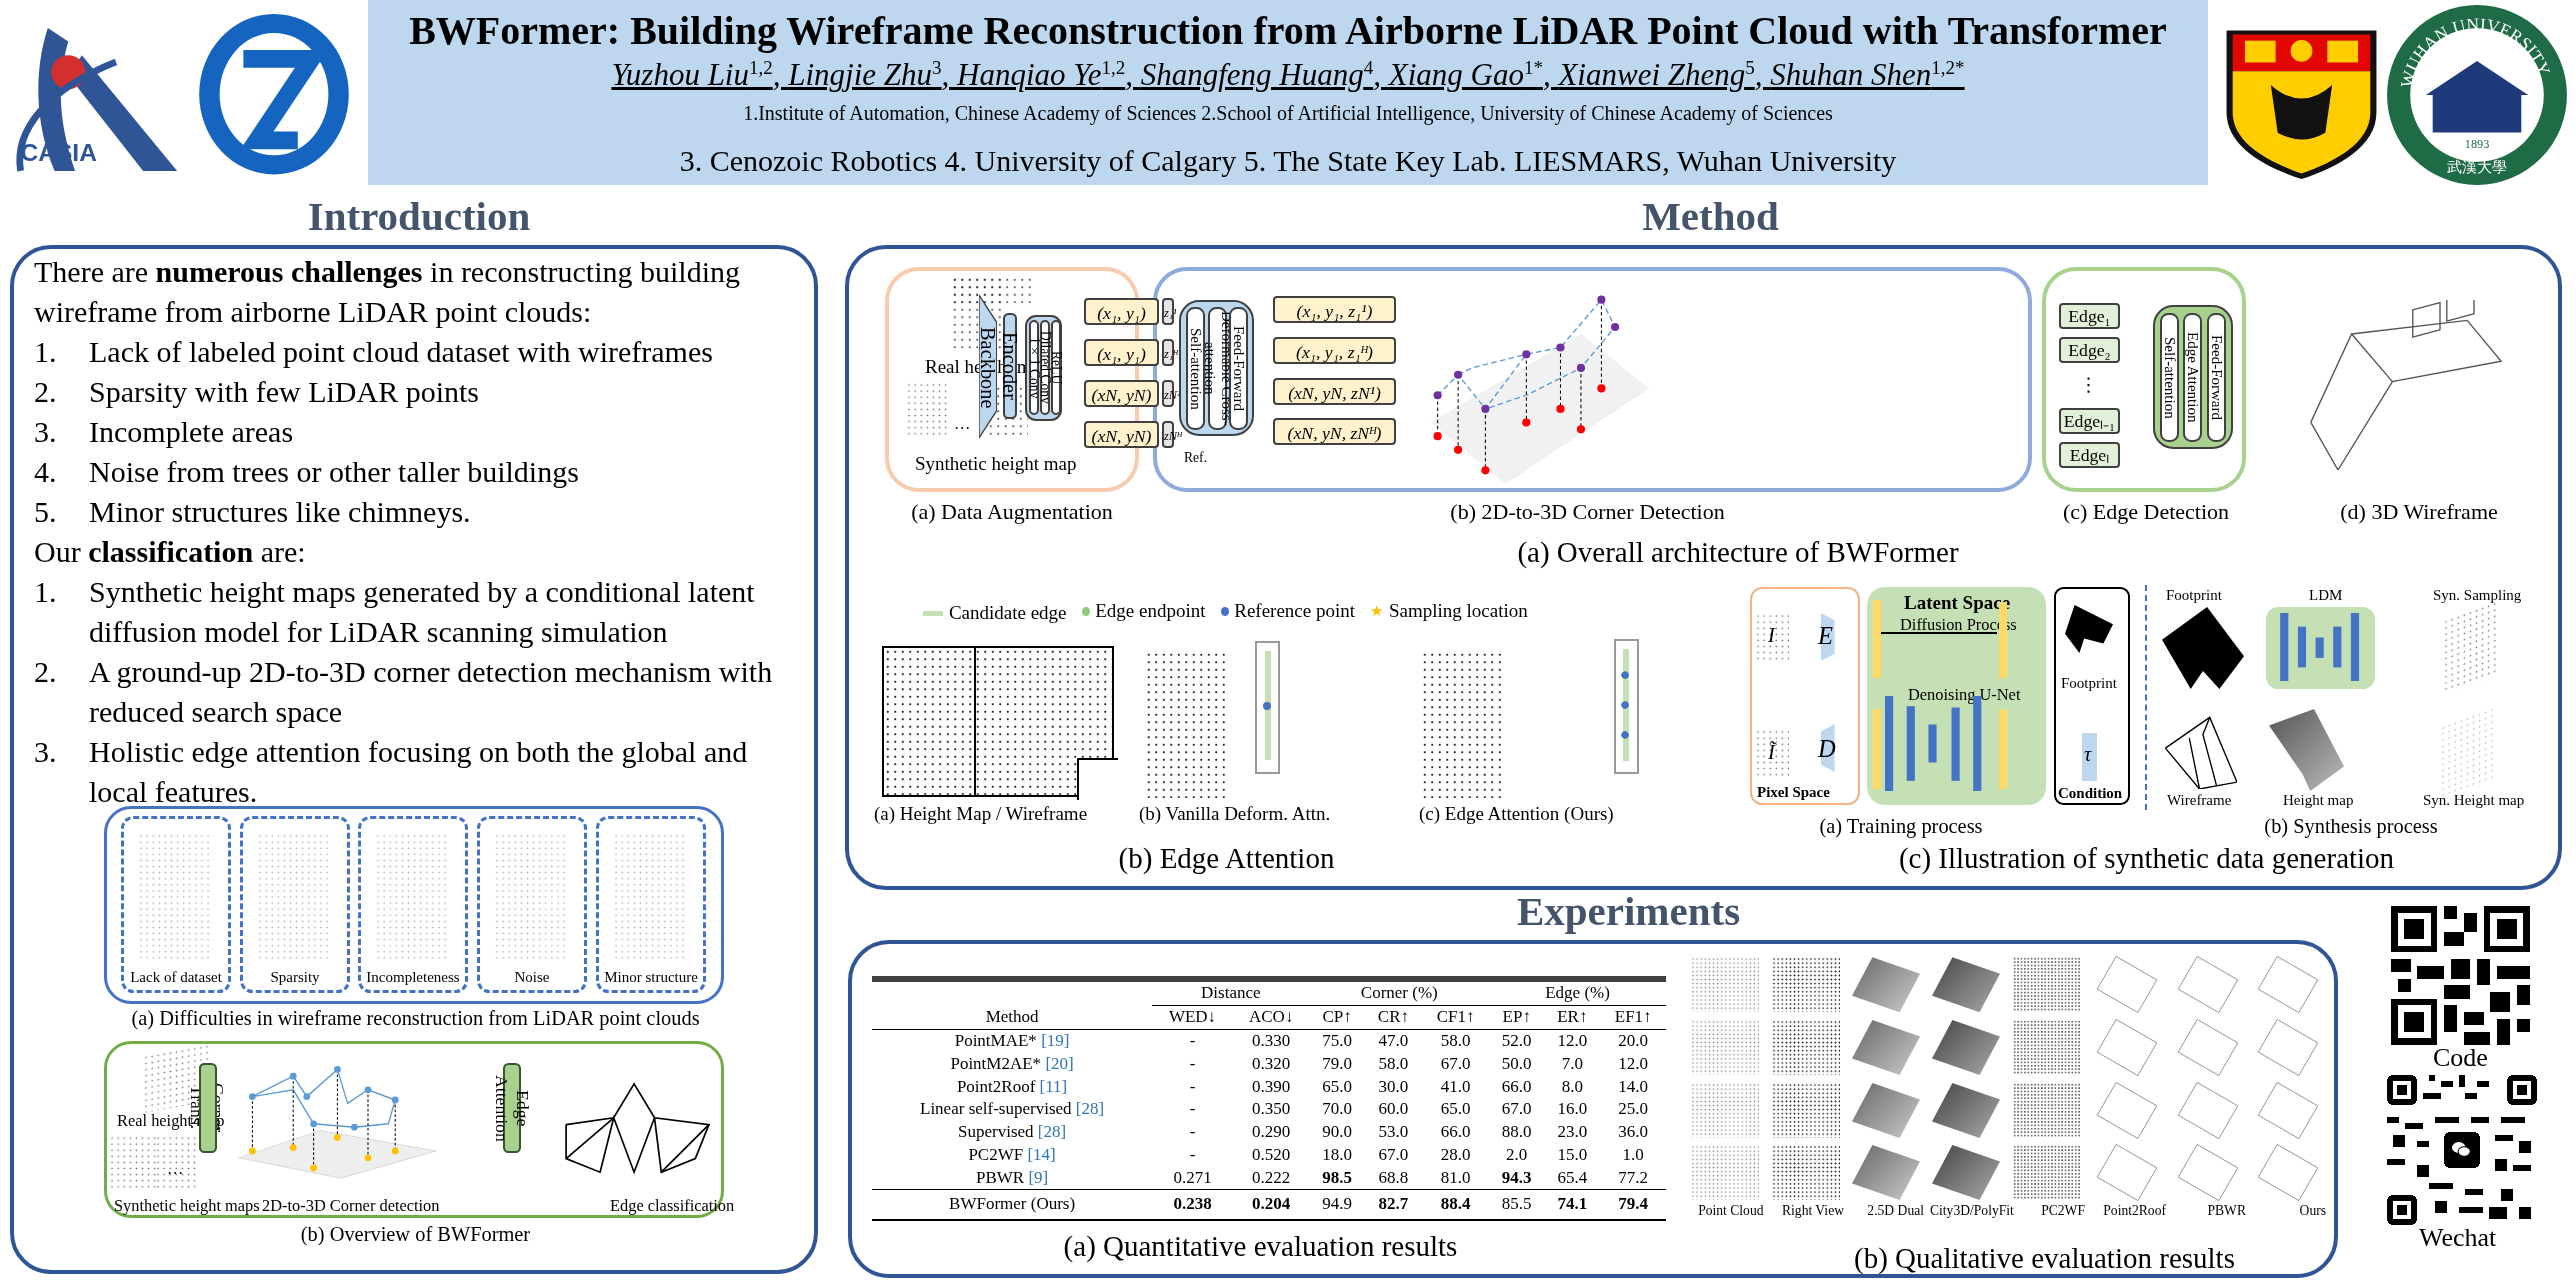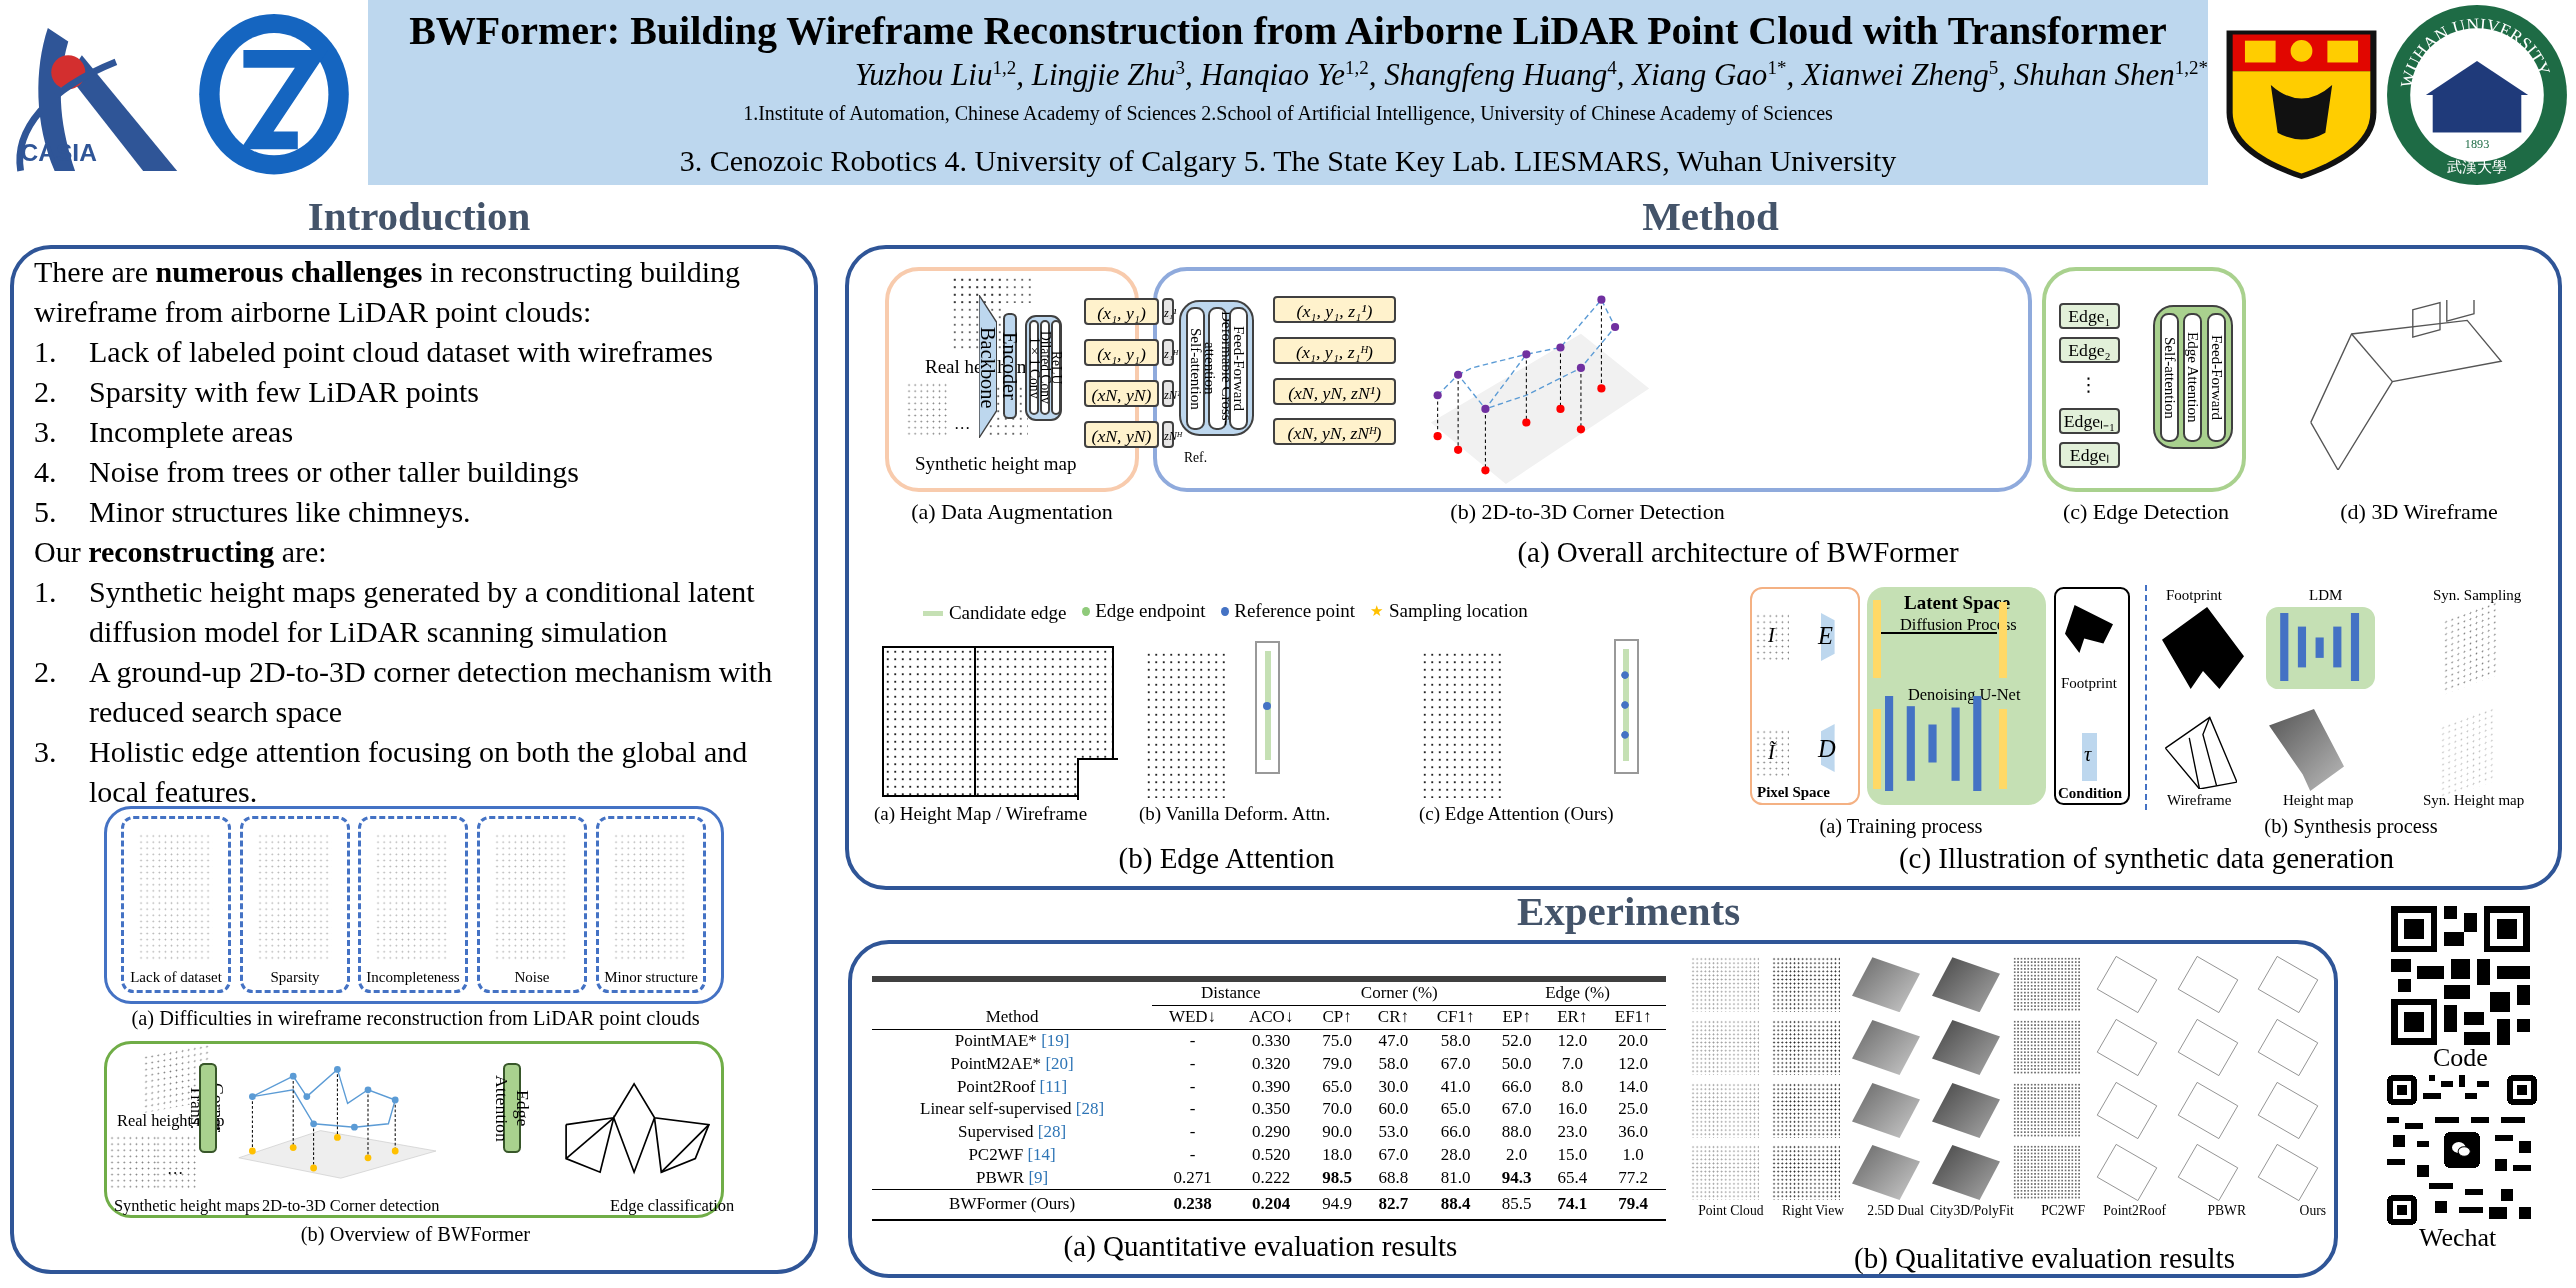--- a/index.html
+++ b/index.html
@@ -3,21 +3,21 @@
 <meta charset="utf-8">
 <style>
   * { box-sizing: border-box; margin: 0; padding: 0; }
   html, body { width: 2576px; height: 1288px; background: #ffffff; overflow: hidden; }
   body { position: relative; font-family: "Liberation Serif", serif; color: #000; }
   .abs { position: absolute; }
 
   
   #header-band { left: 368px; top: 0; width: 1840px; height: 185px; background: #bdd7ee; }
   #title { left: 368px; top: 6.8px; width: 1840px; text-align: center; font-weight: bold; font-size: 40px; }
-  #authors { left: 368px; top: 57px; width: 1840px; text-align: right; font-size: 31px; font-style: italic; }
+  #authors { left: 368px; top: 57px; width: 1840px; text-align: center; font-size: 31px; font-style: italic; text-decoration: underline; }
   #authors sup { font-size: 19px; font-style: normal; }
   #affil1 { left: 368px; top: 102px; width: 1840px; text-align: center; font-size: 20px; }
   #affil2 { left: 368px; top: 144px; width: 1840px; text-align: center; font-size: 30px; }
 
   .section-title { font-weight: bold; font-size: 41px; color: #44546a; text-align: center; }
   .panel { border: 4.1px solid #2f5597; border-radius: 41px; }
 
   
   #intro-title { left: 0; top: 192px; width: 838px; }
   #intro-panel { left: 9.5px; top: 245px; width: 808px; height: 1029px; }
@@ -119,21 +119,21 @@
 <div class="abs panel" id="intro-panel"></div>
 <div class="abs" id="intro-text">
   <p><span>There are </span><b>numerous challenges</b><span> in reconstructing building wireframe from airborne LiDAR point clouds:</span></p>
   <ol id="challenge-list">
       <li><span class="n">1.</span><span>Lack of labeled point cloud dataset with wireframes</span></li>
       <li><span class="n">2.</span><span>Sparsity with few LiDAR points</span></li>
       <li><span class="n">3.</span><span>Incomplete areas</span></li>
       <li><span class="n">4.</span><span>Noise from trees or other taller buildings</span></li>
       <li><span class="n">5.</span><span>Minor structures like chimneys.</span></li>
     </ol>
-  <p><span>Our </span><b>reconstructing</b><span> are:</span></p>
+  <p><span>Our </span><b>classification</b><span> are:</span></p>
   <ol id="contrib-list">
       <li><span class="n">1.</span><span>Synthetic height maps generated by a conditional latent diffusion model for LiDAR scanning simulation</span></li>
       <li><span class="n">2.</span><span>A ground-up 2D-to-3D corner detection mechanism with reduced search space</span></li>
       <li><span class="n">3.</span><span>Holistic edge attention focusing on both the global and local features.</span></li>
     </ol>
 </div>
 
 <div class="abs fig-box" id="fig-a-box"></div>
 <div id="dash-cards">
     <div class="abs dash-card" style="left:121px;">

